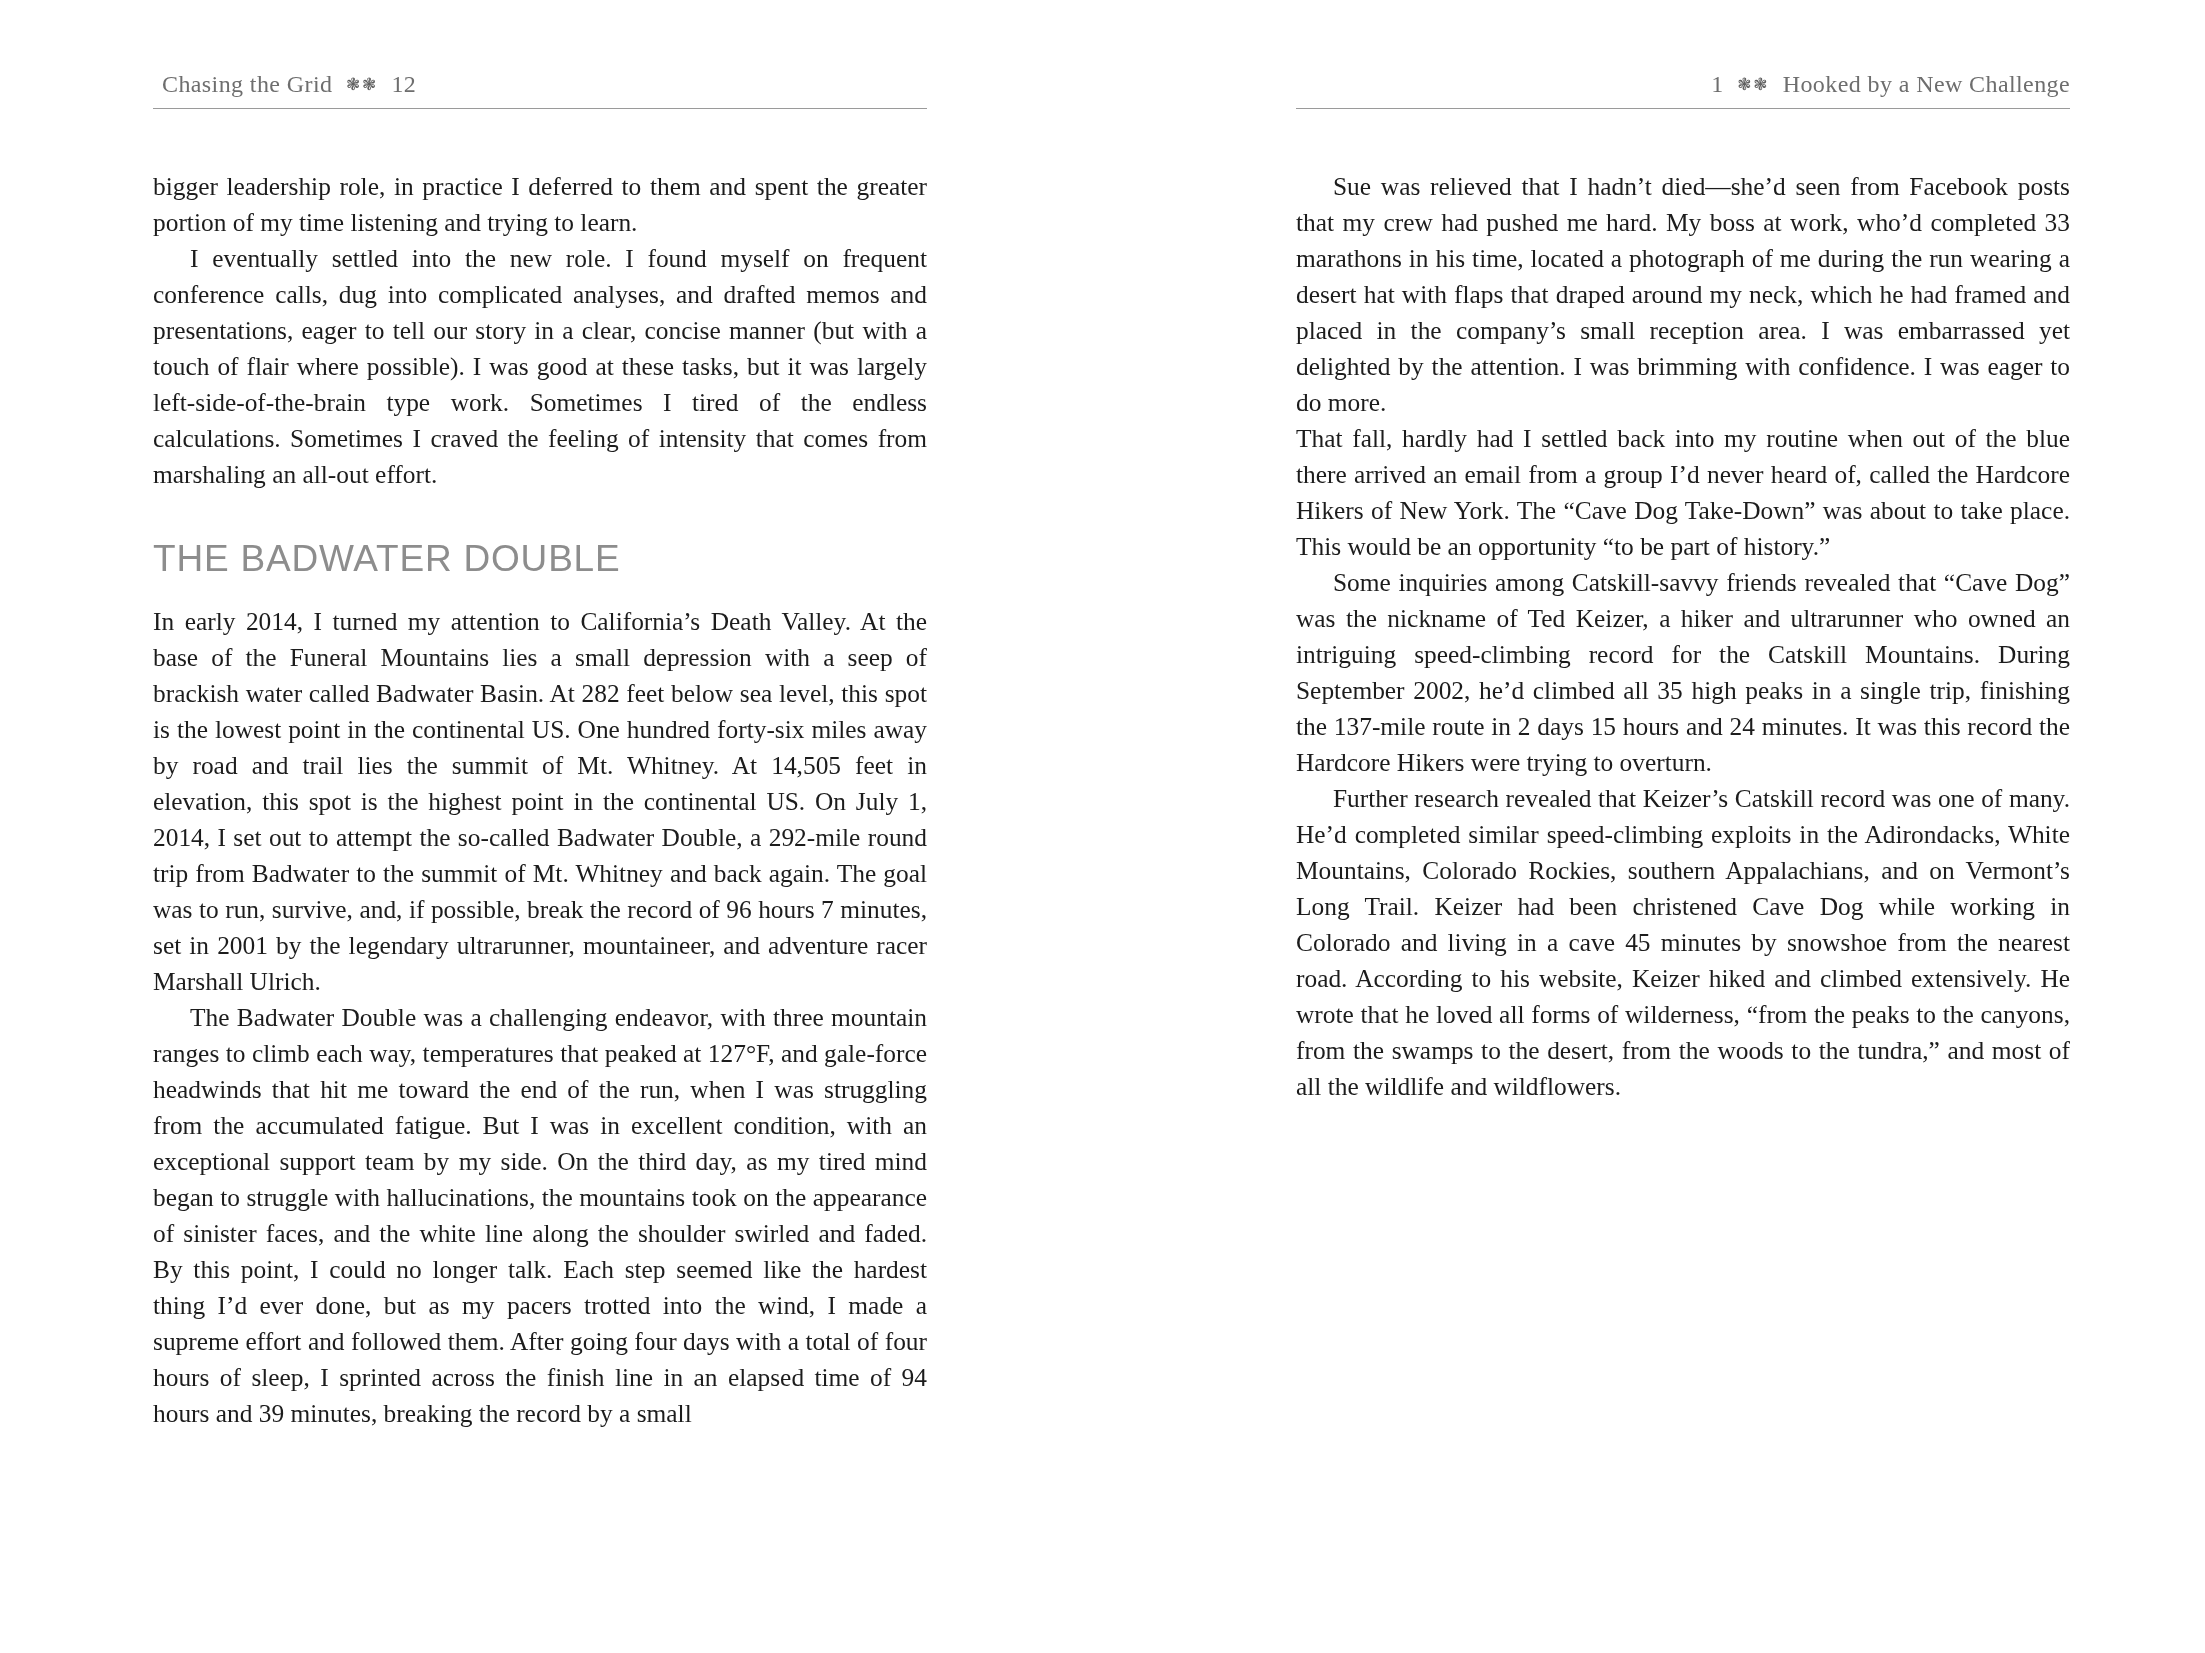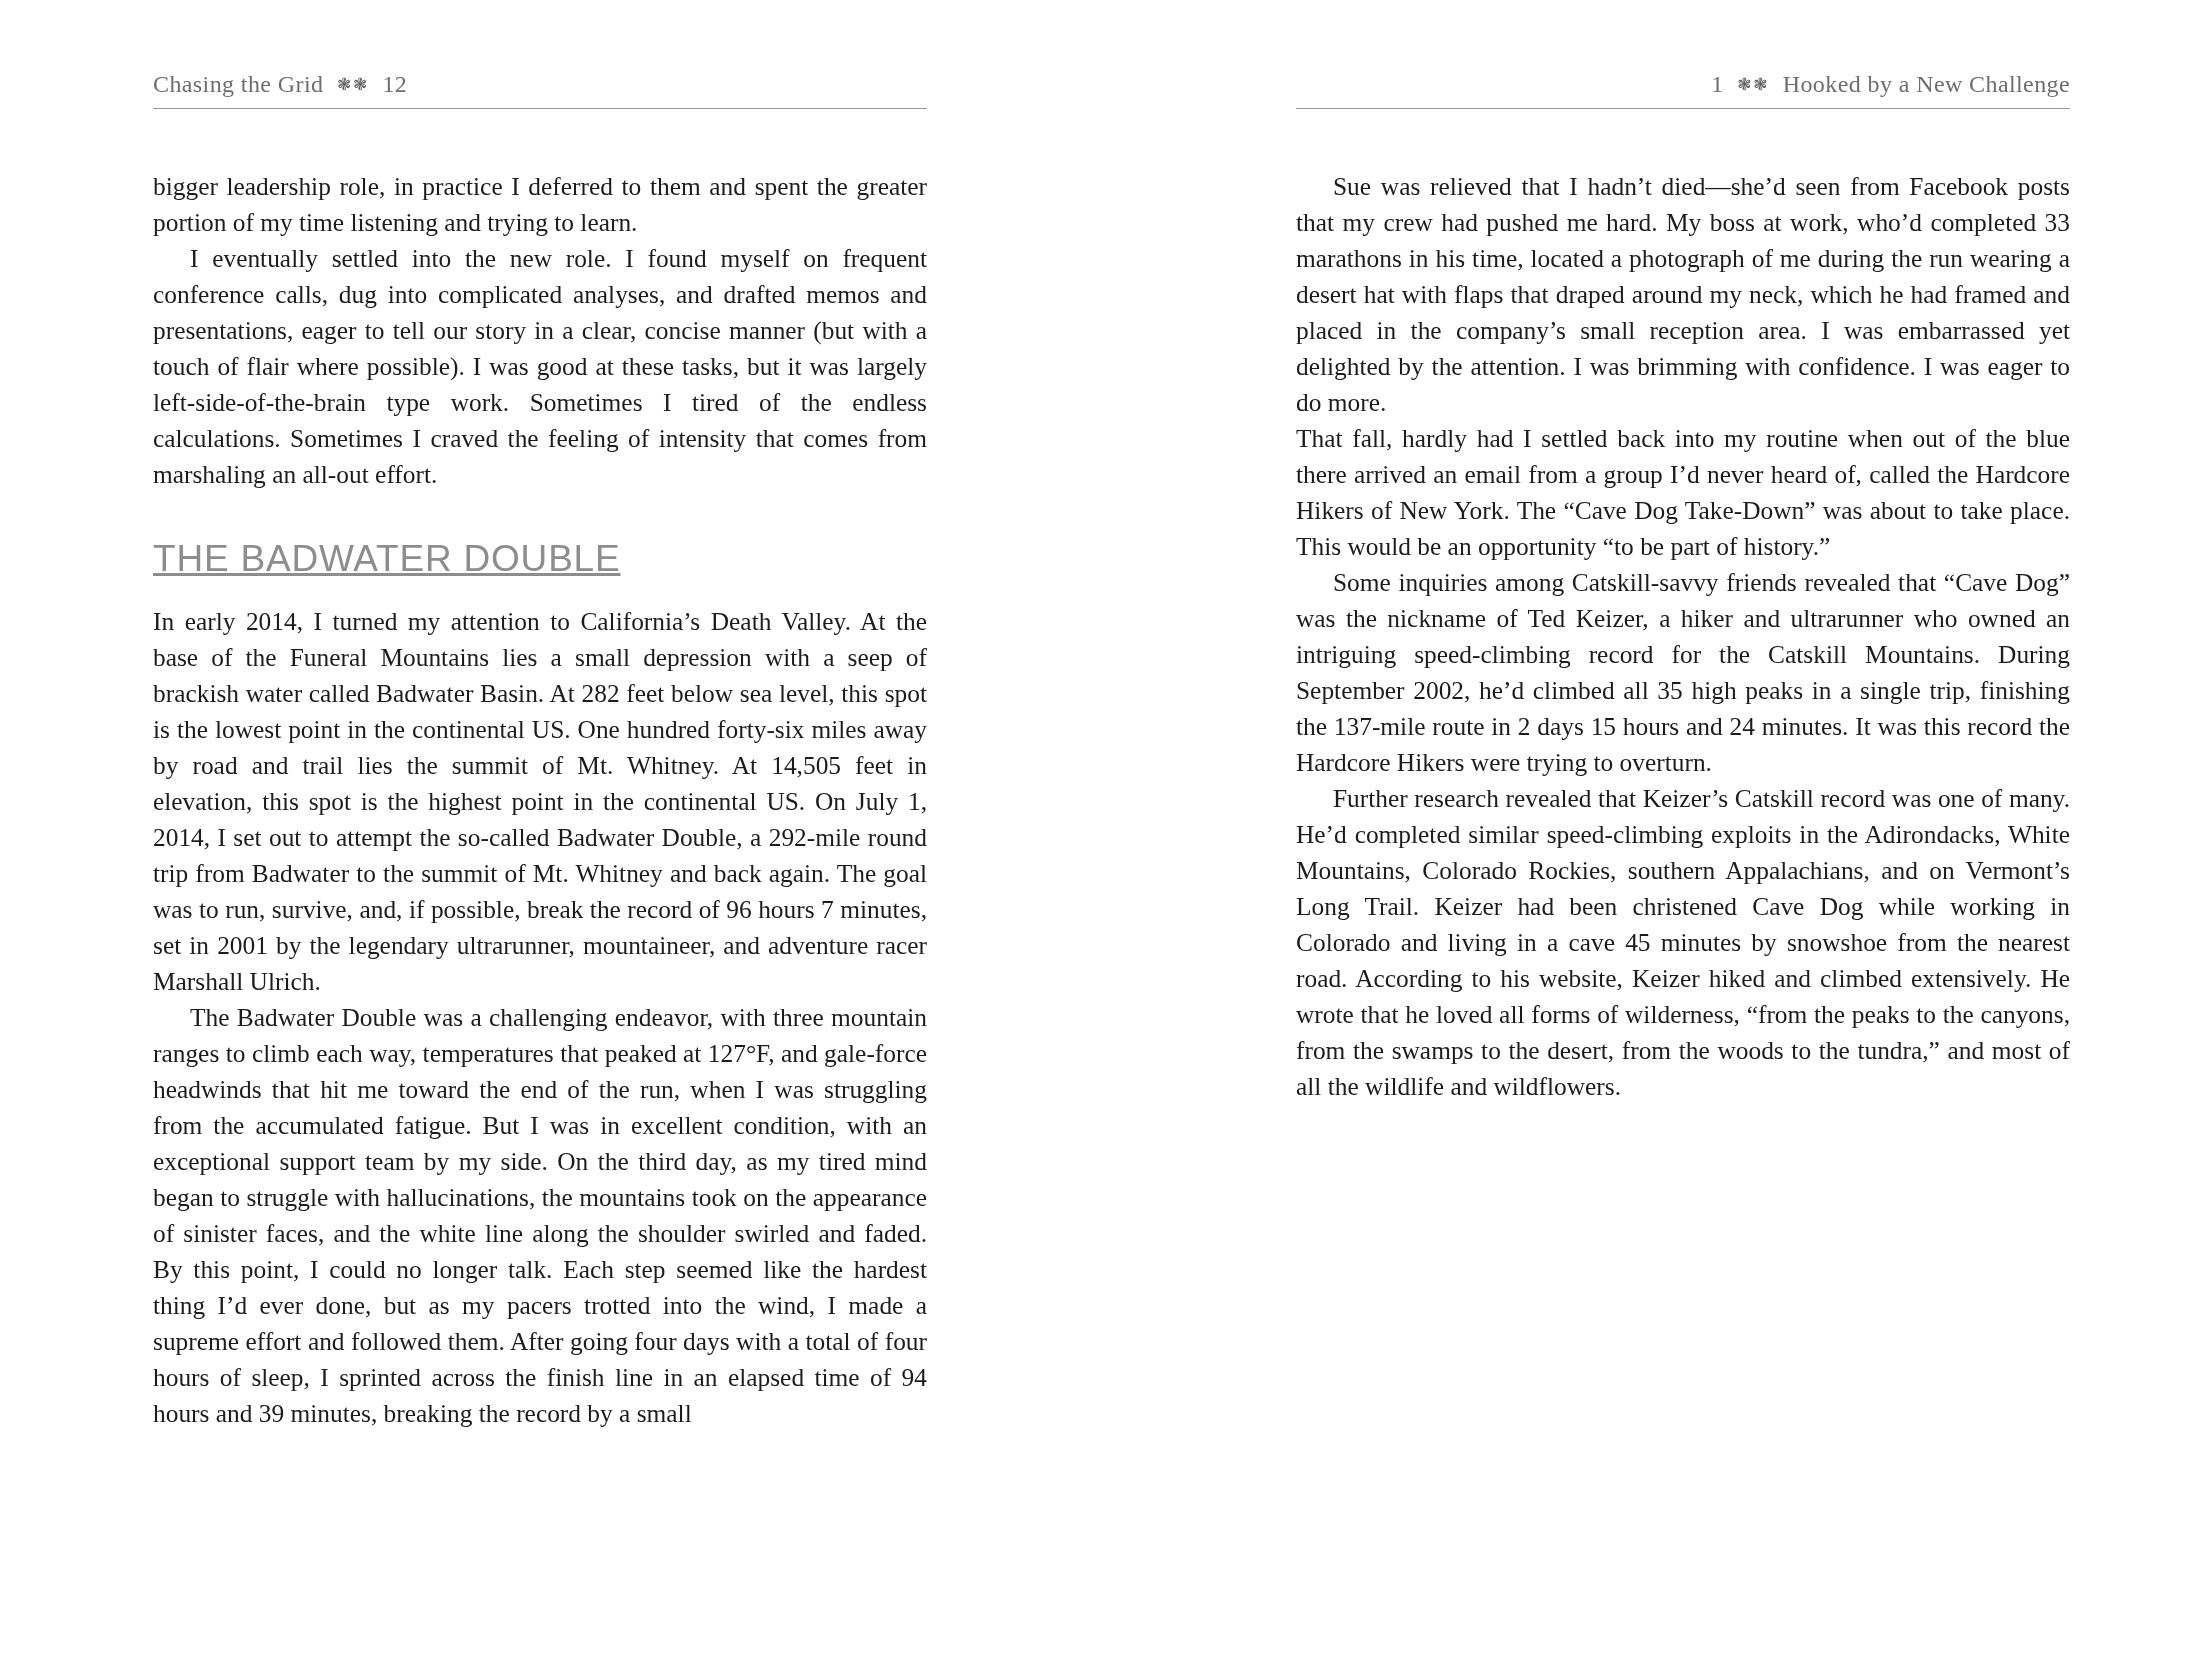--- a/index.html
+++ b/index.html
@@ -22,20 +22,21 @@
   .page.left  { left: 153px; }
   .page.right { left: 1296px; }
 
   .pagehead {
     display: flex;
     align-items: flex-start;
     font-size: 24px;
     color: #6e6e6e;
     letter-spacing: 0.4px;
     line-height: 27px;
+    margin-left: 9px;
   }
   .page.right .pagehead { justify-content: flex-end; }
   .orn {
     font-size: 17px;
     color: #5f5f5f;
     margin: 0 13.6px;
     letter-spacing: 1.7px;
   }
   .headrule {
     border: none;
@@ -58,21 +59,20 @@
 
   .sechead {
     font-family: "Liberation Sans", sans-serif;
     font-weight: 400;
     font-size: 37px;
     line-height: 41px;
     letter-spacing: 0.8px;
     color: #8d8d8d;
     margin: 46px 0 24px 0;
     text-align: left;
-    text-decoration: underline;
   }
 </style>
 </head>
 <body>
 
 <div class="spread">
 
   <div class="page left">
     <div class="pagehead">
       <span>Chasing the Grid</span>

